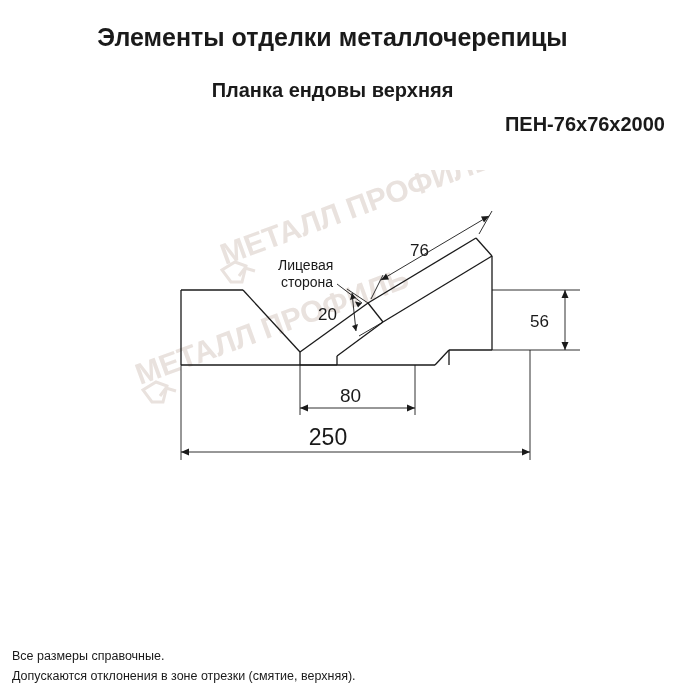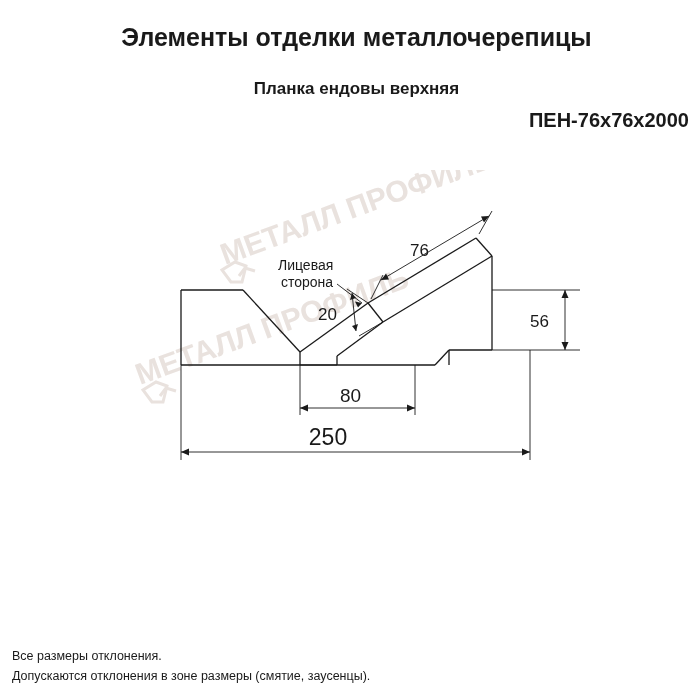--- a/index.html
+++ b/index.html
@@ -19,30 +19,29 @@
     position: relative;
     width: 700px;
     height: 700px;
   }
   .title-block {
     position: absolute;
     top: 22px;
     left: 0;
     width: 665px;
     text-align: center;
-    padding-left: 24px;
   }
   .title-main {
     font-size: 25px;
     font-weight: bold;
     letter-spacing: 0px;
     line-height: 1.2;
   }
   .title-sub {
-    font-size: 17px;
+    font-size: 20px;
     font-weight: bold;
     margin-top: 26px;
     line-height: 1.25;
     text-align: center;
   }
   .title-code {
     font-size: 20px;
     font-weight: bold;
     margin-top: 9px;
     line-height: 1.25;
@@ -189,17 +188,17 @@
         <path d="M181,282 L530,282"></path>
         <path d="M181,282 l8,-3.5 l0,7 z" fill="#1a1a1a" stroke="none"></path>
         <path d="M530,282 l-8,-3.5 l0,7 z" fill="#1a1a1a" stroke="none"></path>
         <text x="328" y="275" font-size="23" fill="#1a1a1a" stroke="none" text-anchor="middle" font-family="Liberation Sans, sans-serif">250</text>
       </g>
 
     </svg>
   </div>
 
   <div class="footer">
-    <div>Все размеры отклонения.</div>
-    <div>Допускаются отклонения в зоне размеры (смятие, заусенцы).</div>
+    <div>Все размеры справочные.</div>
+    <div>Допускаются отклонения в зоне отрезки (смятие, верхняя).</div>
   </div>
 
 </div>
 
 </body></html>

